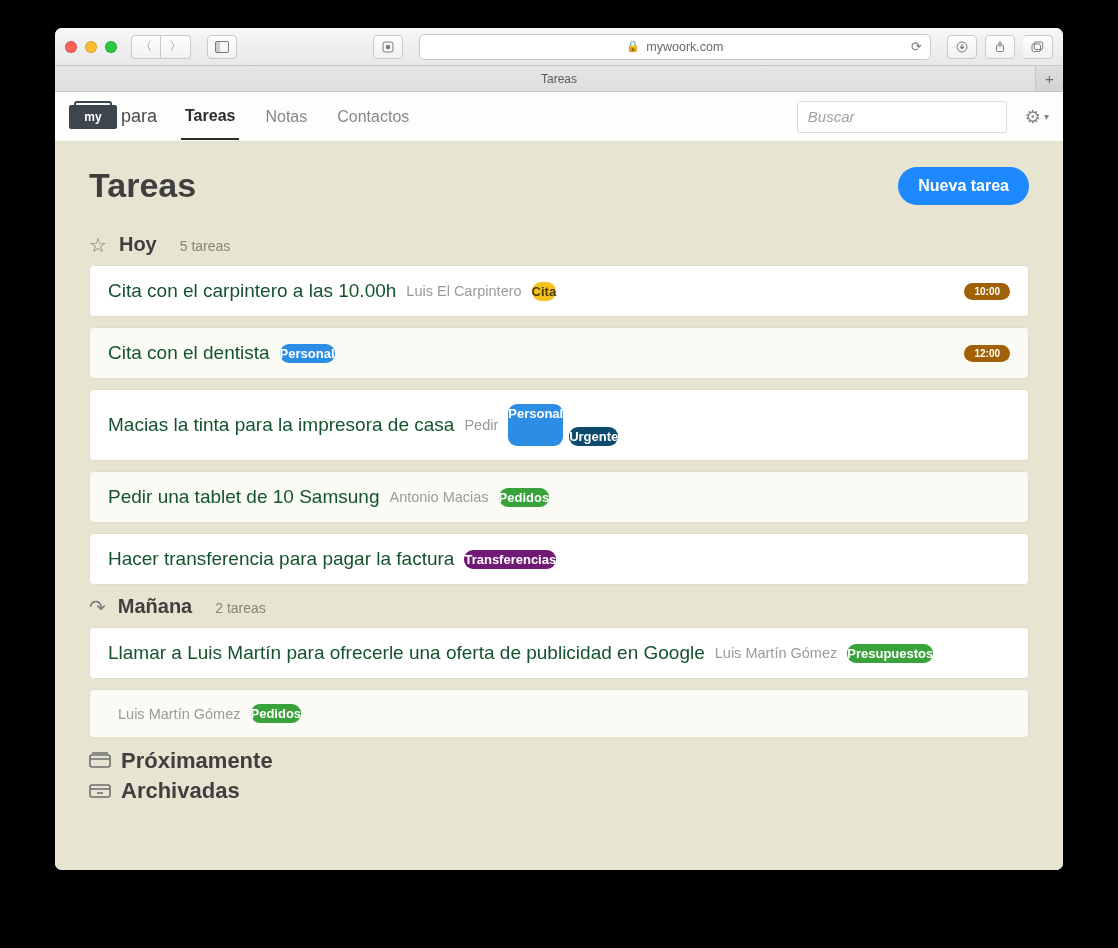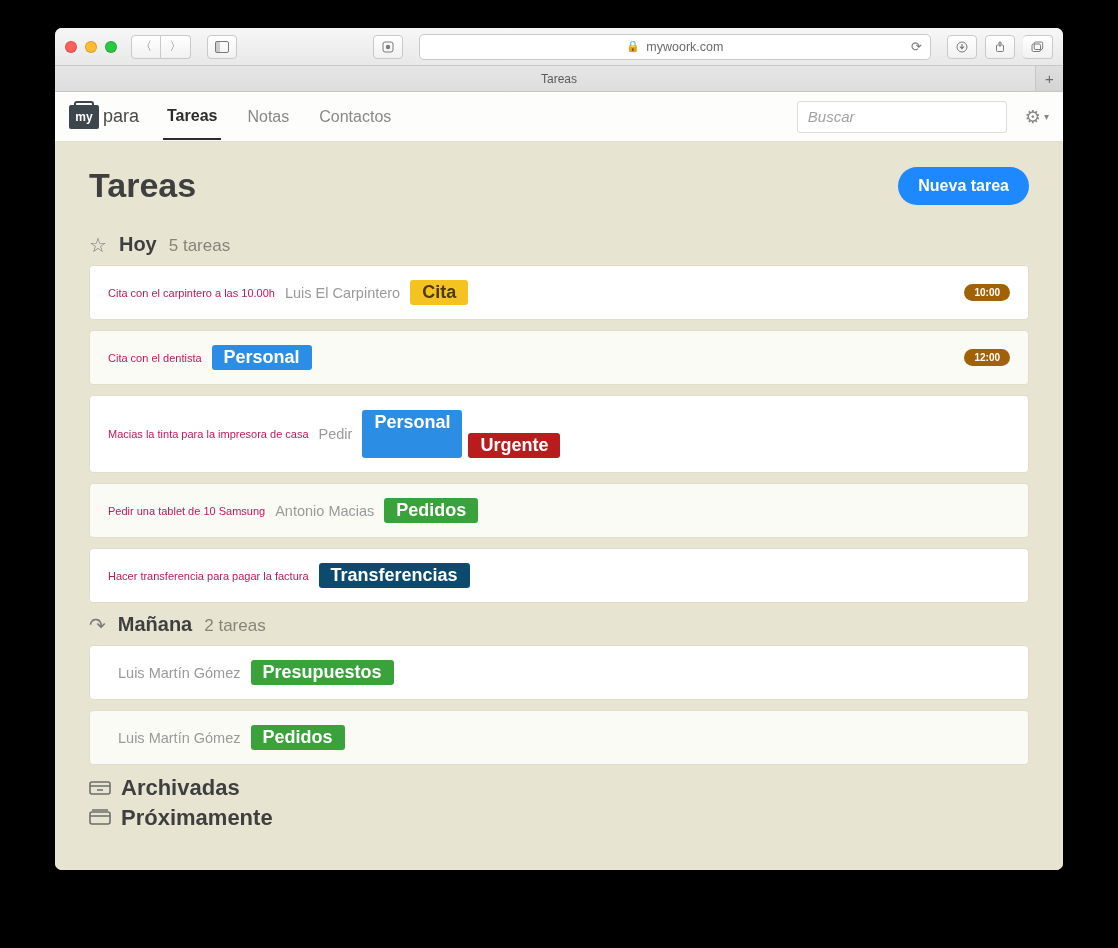--- a/index.html
+++ b/index.html
@@ -78,21 +78,21 @@
   .app { flex:1; display:flex; flex-direction:column; background:#e7e4d2; }
   .navbar{
     height:50px;
     background:#fdfdfb;
     border-bottom:1px solid #e2dfcf;
     display:flex; align-items:center;
     padding:0 14px;
   }
   .logo{ display:flex; align-items:center; gap:0; margin-right:24px;}
   .logo-badge{
-    width:30px;height:24px;background:#3d454d;border-radius:2px;
+    width:48px;height:24px;background:#3d454d;border-radius:2px;
     color:#fff; font-size:12px; font-weight:600;
     display:flex;align-items:center;justify-content:center;
     position:relative;
   }
   .logo-badge::before{
     content:""; position:absolute; top:-4px; left:5px; right:5px; height:4px;
     border:2px solid #3d454d; border-bottom:none; border-radius:3px 3px 0 0;
   }
   .logo-text{ font-size:18px; color:#4a4a4a; font-weight:400; margin-left:4px;}
   .nav-tabs{display:flex; gap:22px; align-items:center;}
@@ -115,44 +115,44 @@
   .new-btn{
     margin-left:auto;
     background:#1e88ff; color:#fff; border:none;
     border-radius:22px; padding:10px 20px; font-size:16px; font-weight:600;
     cursor:pointer;
   }
 
   .section-head{ display:flex; align-items:baseline; gap:12px; margin:10px 0 8px;}
   .section-head .icon{ color:#7a7a7a; font-size:20px; align-self:center;}
   .section-title{ font-size:20px; font-weight:800; color:#3f3f3f;}
-  .section-sub{ font-size:17px; color:#858578;}
+  .section-sub{ font-size:14px; color:#858578;margin-left:11px;}
 
   .card{
     border:1px solid #e0ddcb;
     border-radius:4px;
     padding:14px 18px;
     background:#fff;
     margin-bottom:10px;
     display:flex; align-items:center;
   }
   .card.alt{ background:#fbfbf5;}
-  .task-title{ font-size:11px; color:#be185d; font-weight:500;}
+  .task-title{ font-size:19px; color:#14532d; font-weight:500;}
   .task-sub{ font-size:14.5px; color:#9a9a9a; margin-left:10px;}
   .tags{display:flex; gap:6px; margin-left:10px;}
   .tag{
-    font-size:18px; font-weight:700; color:#fff;
-    padding:2px 12px; border-radius:3px;
+    font-size:13px; font-weight:700; color:#fff;
+    padding:2px 0; border-radius:9px;
     display:inline-block;
   }
   .tag.yellow{background:#f4c321; color:#4b3b00;}
   .tag.blue{background:#2b8de4;}
-  .tag.red{background:#b91c1c;margin-top:23px;}
+  .tag.red{background:#0c4a6e;margin-top:23px;}
   .tag.green{background:#3aa23a;}
-  .tag.gray{background:#0c4a6e;}
+  .tag.gray{background:#701a75;}
   .time-pill{
     margin-left:auto;
     background:#a16207; color:#fff;
     font-size:10px; font-weight:700;
     padding:3px 10px; border-radius:11px;
   }
 
   .folded-row{ display:flex; align-items:center; gap:10px; margin-top:4px;}
   .folded-title{ font-size:22px; font-weight:800; color:#3f3f3f;}
   .box-icon{ width:22px; color:#7d7d7d;}
@@ -289,46 +289,47 @@
           </div>
         </div>
 
       <div class="section-head">
         <span class="icon">↷</span>
         <span class="section-title">Mañana</span>
         <span class="section-sub">2 tareas</span>
       </div>
       <div id="list-tomorrow">
           <div class="card">
+            <span class="task-title">Llamar a Luis Martín para ofrecerle una oferta de publicidad en Google</span>
             <span class="task-sub">Luis Martín Gómez</span>
             <span class="tags">
               <span class="tag green">Presupuestos</span>
             </span>
           </div>
           <div class="card alt">
             <span class="task-sub">Luis Martín Gómez</span>
             <span class="tags">
               <span class="tag green">Pedidos</span>
             </span>
           </div>
         </div>
 
+      <div class="folded-row">
+        <span class="box-icon">
+          <svg width="22" height="18" viewBox="0 0 22 18">
+              <rect x="1" y="5" width="20" height="12" rx="2" fill="none" stroke="#6e6e6e" stroke-width="1.6"></rect>
+              <path d="M1 9h20M3 3h16" stroke="#6e6e6e" stroke-width="1.6" fill="none"></path>
+            </svg>
+        </span>
+        <span class="folded-title">Próximamente</span>
+      </div>
       <div class="folded-row">
         <span class="box-icon">
           <svg width="22" height="18" viewBox="0 0 22 18">
               <rect x="1" y="5" width="20" height="12" rx="2" fill="none" stroke="#6e6e6e" stroke-width="1.6"></rect>
               <path d="M1 9h20M8 13h6" stroke="#6e6e6e" stroke-width="1.6" fill="none"></path>
             </svg>
         </span>
         <span class="folded-title">Archivadas</span>
       </div>
-      <div class="folded-row">
-        <span class="box-icon">
-          <svg width="22" height="18" viewBox="0 0 22 18">
-              <rect x="1" y="5" width="20" height="12" rx="2" fill="none" stroke="#6e6e6e" stroke-width="1.6"></rect>
-              <path d="M1 9h20M3 3h16" stroke="#6e6e6e" stroke-width="1.6" fill="none"></path>
-            </svg>
-        </span>
-        <span class="folded-title">Próximamente</span>
-      </div>
     </div>
   </div>
 </div>
 
 </body></html>

